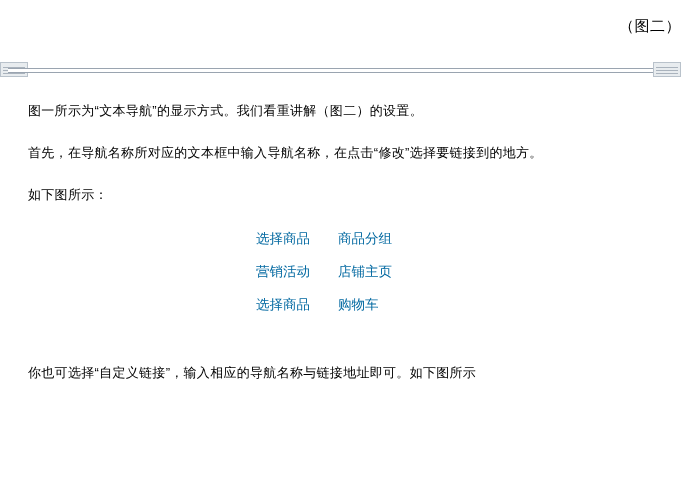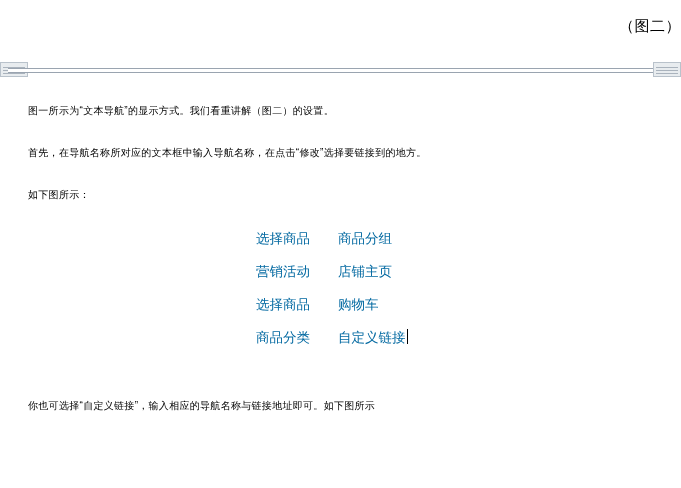--- a/index.html
+++ b/index.html
@@ -69,21 +69,21 @@
   .divider-cap .bar.b1 { top: 4px; }
   .divider-cap .bar.b2 { top: 7px; }
   .divider-cap .bar.b3 { top: 10px; }
 
   
   .body {
     padding: 0 28px;
     box-sizing: border-box;
   }
   .para {
-    font-size: 10px;
+    font-size: 13px;
     line-height: 22px;
     margin-top: 20px;
     letter-spacing: 0.3px;
   }
   .para.first { margin-top: 22px; }
 
   
   .list {
     margin-top: 22px;
     margin-left: 228px;
@@ -157,23 +157,19 @@
         <div class="col-a">营销活动</div>
         <div class="col-b">店铺主页</div>
       </div>
 
 
       <div class="list-row">
         <div class="col-a">选择商品</div>
         <div class="col-b">购物车</div>
       </div>
 
-      <div class="list-row">
-        <div class="col-a">商品分类</div>
-        <div class="col-b"><span>自定义链接</span><span class="caret"></span></div>
-      </div>
 
     </div>
 
     <div class="para tail">你也可选择“自定义链接”，输入相应的导航名称与链接地址即可。如下图所示</div>
 
   </div>
 </div>
 
 </body></html>

